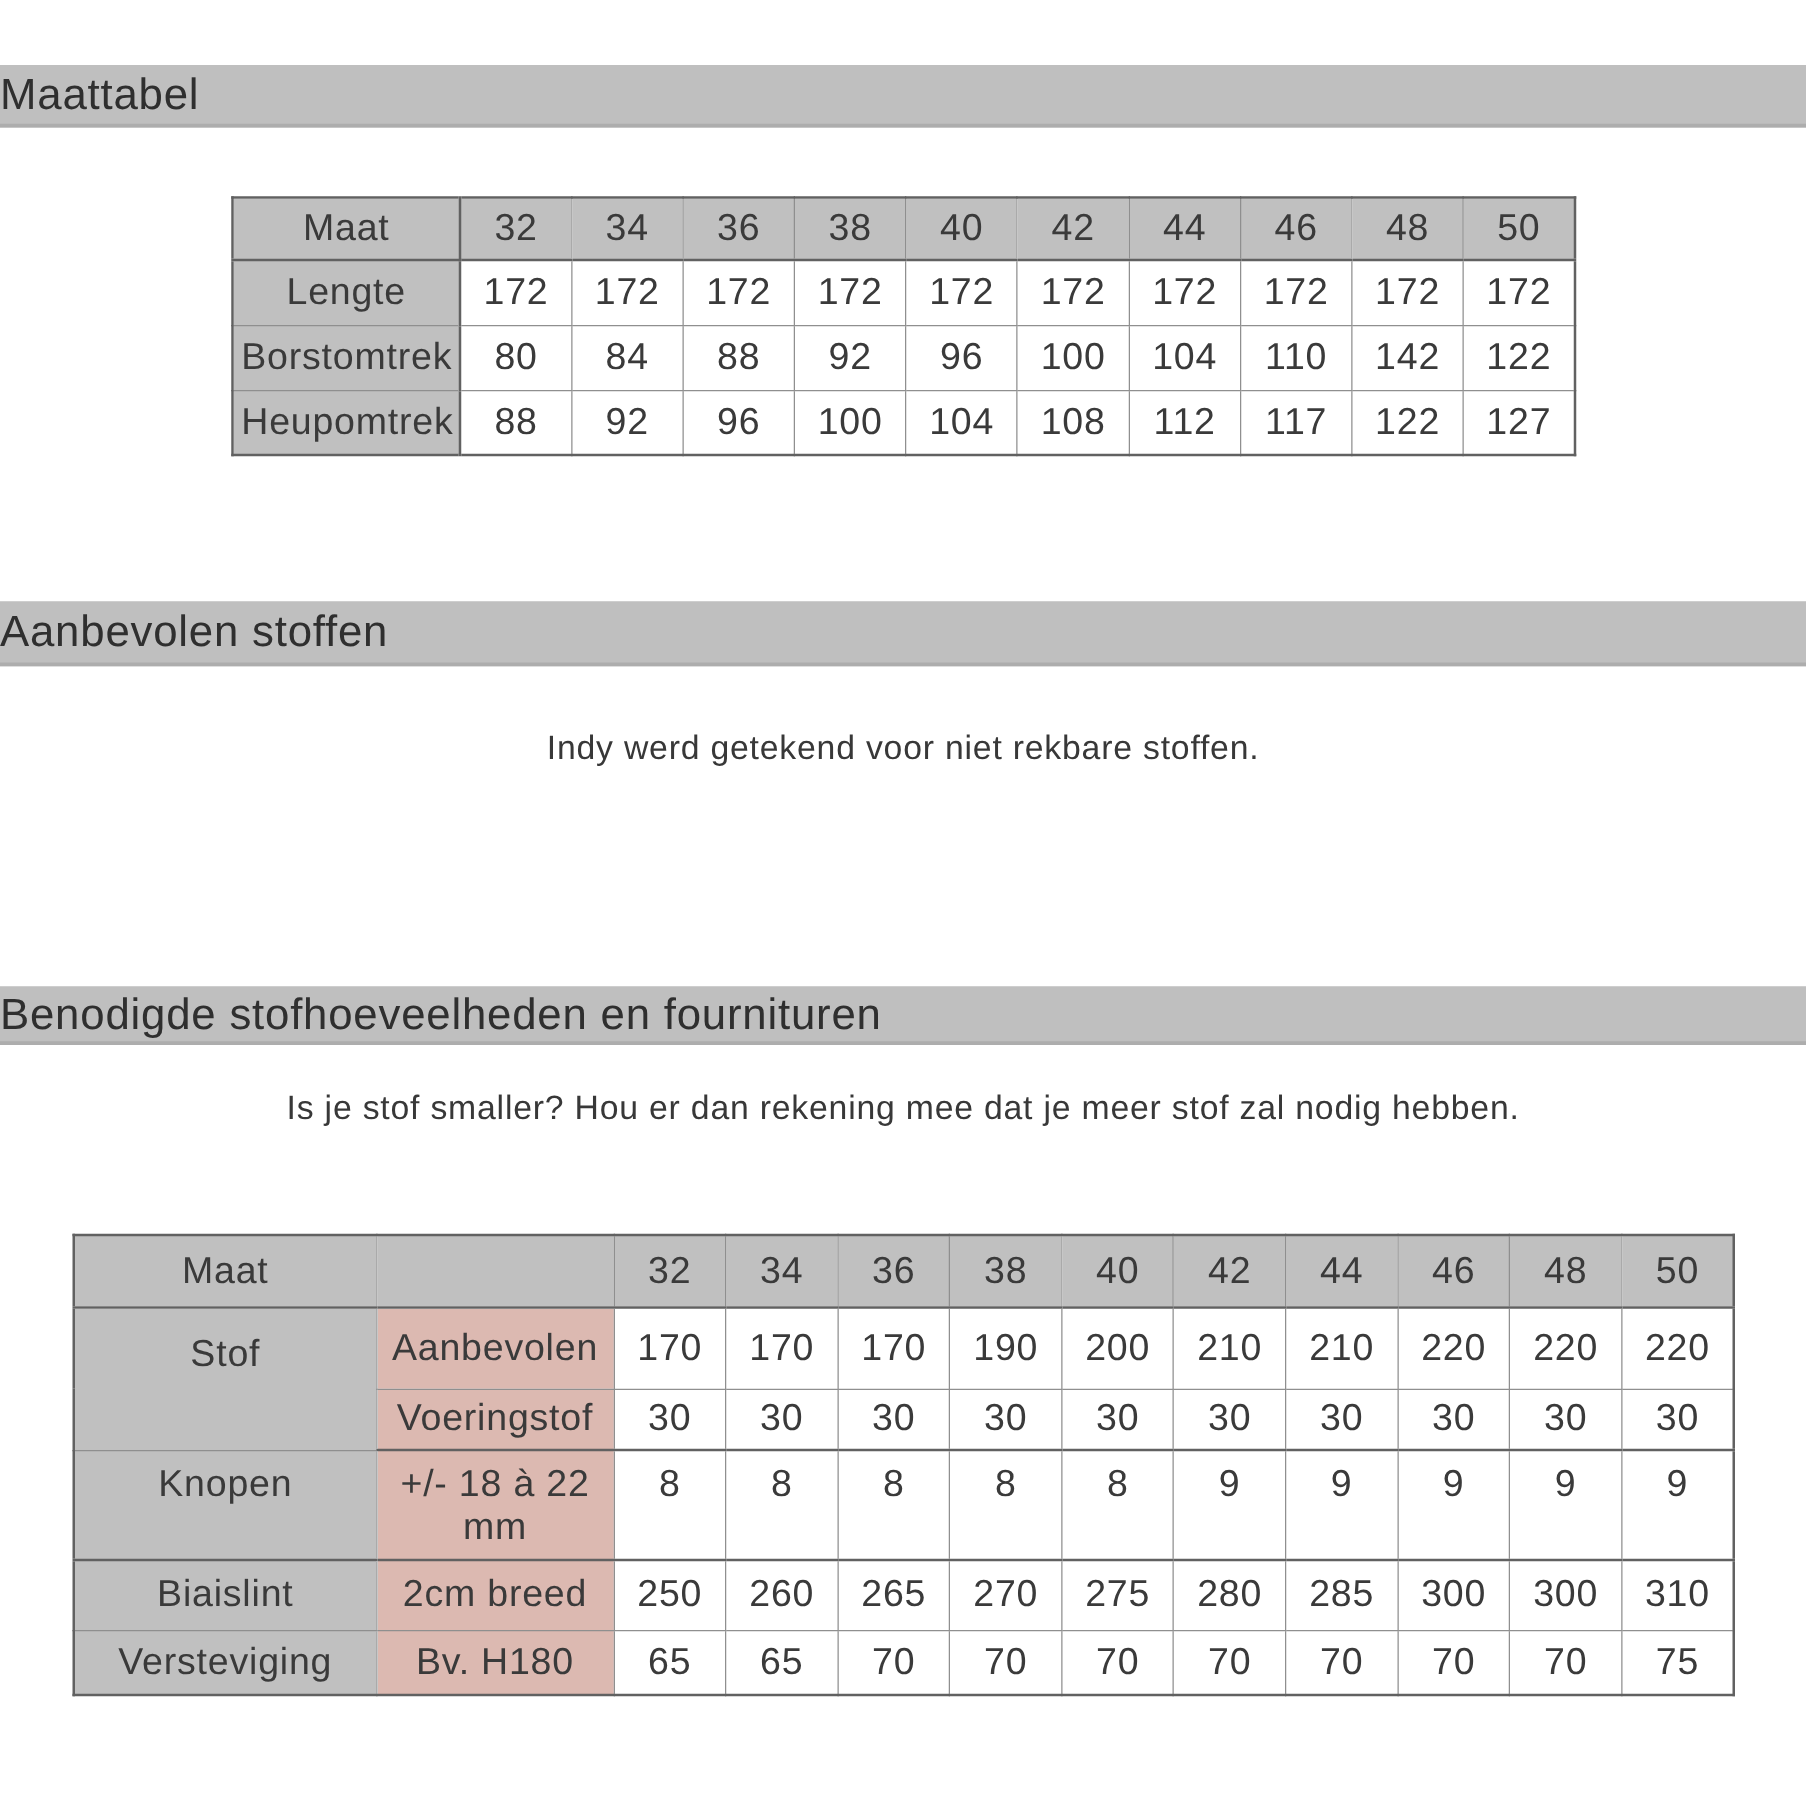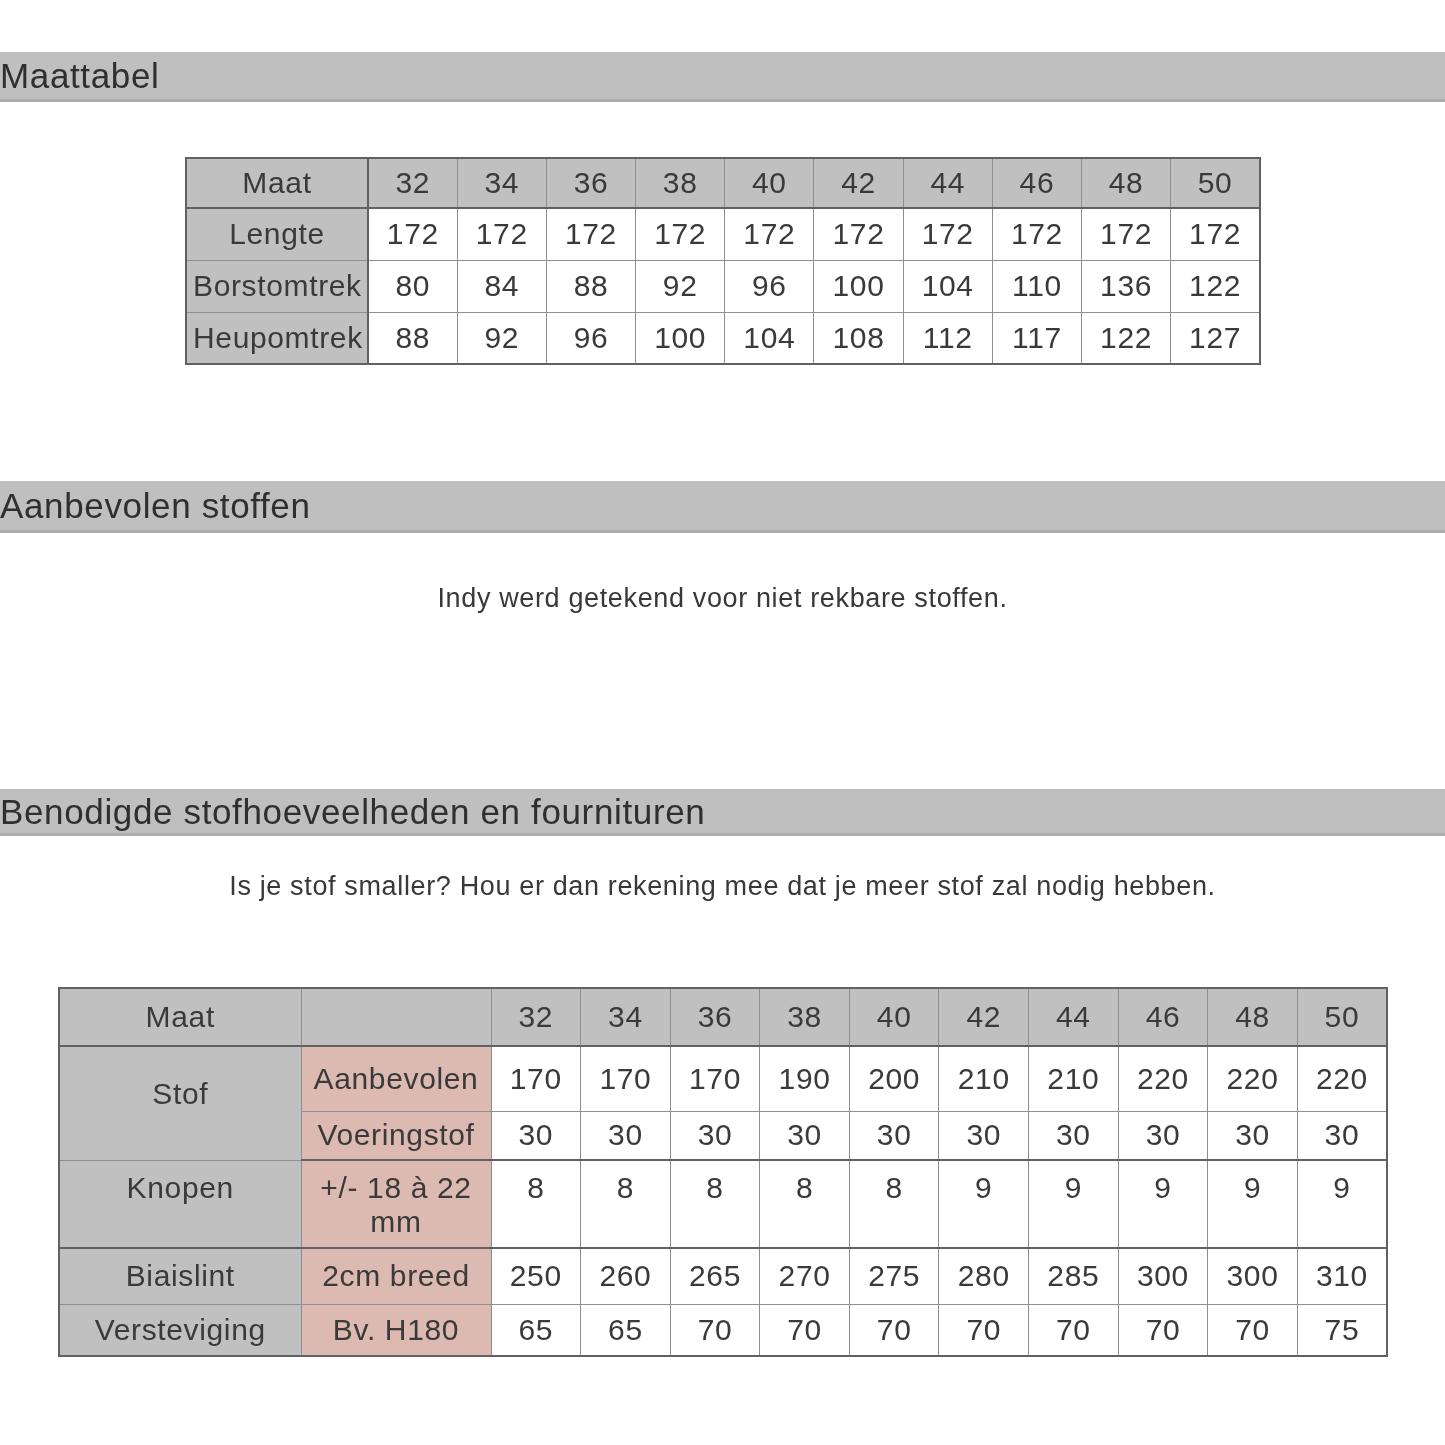--- a/index.html
+++ b/index.html
@@ -68,21 +68,21 @@
   #materials-table tr.r3{height:56px}
   #materials-table tr.r4{height:52px}
   #materials-table tr.rh>*{border-bottom:2px solid var(--border-dark)}
   #materials-table tr.r1>*{border-bottom:2px solid var(--border-dark)}
   #materials-table tr.r2>*{border-bottom:2px solid var(--border-dark)}
   #materials-table tr.r2>*{vertical-align:top;padding-top:10px}
   .hc{background:var(--cell-gray)}
   .lc{background:var(--cell-gray)}
   .sc{background:var(--pink)}
   .dc{background:#ffffff}
-  .label-stof{vertical-align:top;padding-top:30px}
+  .label-stof{vertical-align:top;padding-top:20px}
 </style>
 </head>
 <body>
 
 <div id="bar-maattabel" class="bar">
   <span>Maattabel</span>
 </div>
 
 <table id="size-table" aria-label="size table">
   <colgroup>
@@ -119,21 +119,21 @@
       <tr class="r1">
         <th class="lc">Borstomtrek</th>
         <td class="dc">80</td>
         <td class="dc">84</td>
         <td class="dc">88</td>
         <td class="dc">92</td>
         <td class="dc">96</td>
         <td class="dc">100</td>
         <td class="dc">104</td>
         <td class="dc">110</td>
-        <td class="dc">136</td>
+        <td class="dc">142</td>
         <td class="dc">122</td>
       </tr>
       <tr class="r2">
         <th class="lc">Heupomtrek</th>
         <td class="dc">88</td>
         <td class="dc">92</td>
         <td class="dc">96</td>
         <td class="dc">100</td>
         <td class="dc">104</td>
         <td class="dc">108</td>

